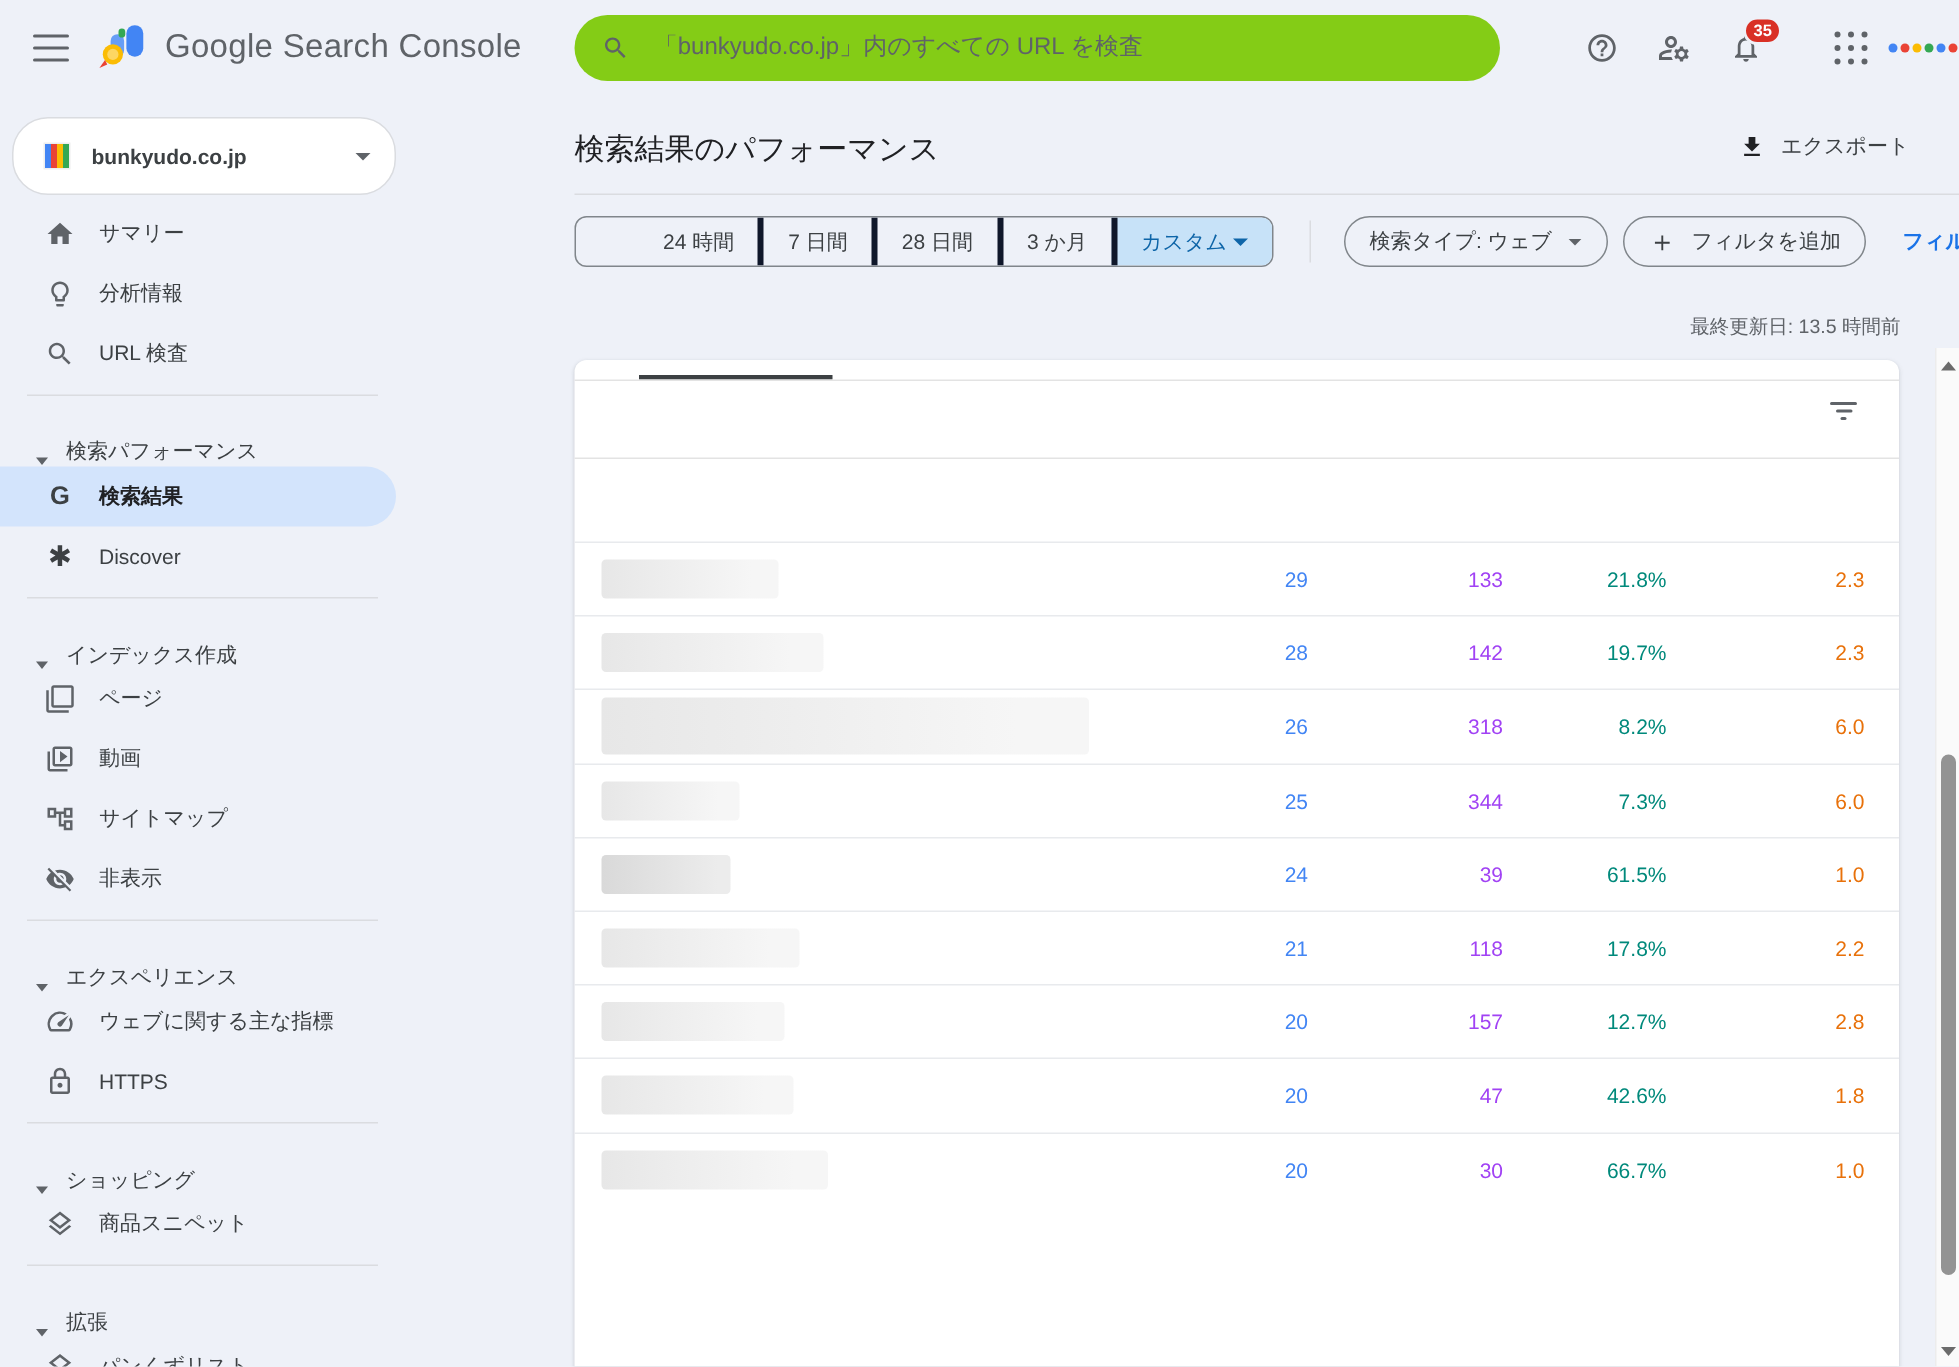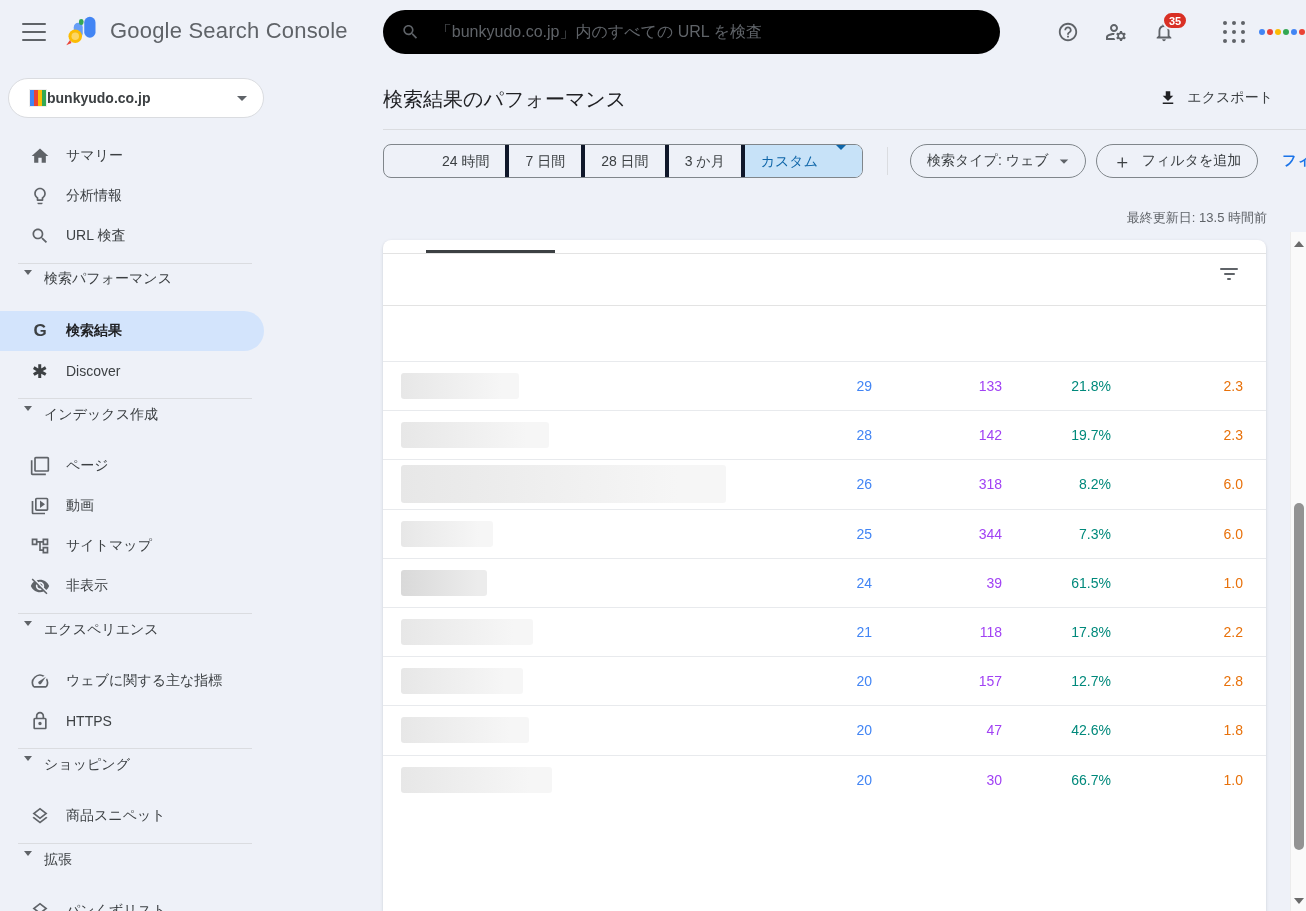--- a/index.html
+++ b/index.html
@@ -10,66 +10,66 @@
   }
   svg { display:block; }
 
   
   .topbar { position:absolute; top:0; left:0; width:1306px; height:64px; }
   .hamburger { position:absolute; left:22px; top:23px; width:24px; height:18px; cursor:pointer; }
   .hamburger span { display:block; height:2px; background:#5f6368; margin-bottom:6px; border-radius:1px; }
   .logo { position:absolute; left:64px; top:13px; display:flex; align-items:center; gap:10px; }
   .logo-text { font-size:22px; color:#5f6368; letter-spacing:.2px; white-space:nowrap; }
   .searchbox { position:absolute; left:383px; top:10px; width:617px; height:44px;
-    background:#000000; border-radius:22px; display:flex; align-items:center; padding:0 18px; gap:16px; }
+    background:#84cc16; border-radius:22px; display:flex; align-items:center; padding:0 18px; gap:16px; }
   .searchbox input { border:none; outline:none; background:transparent; font-size:16px; color:#5f6368;
     width:100%; font-family:inherit; }
   .searchbox input::placeholder { color:#5f6368; opacity:1; }
   .tb-icons { position:absolute; right:0; top:0; height:64px; display:flex; align-items:center; }
   .tb-icon { width:48px; height:48px; display:flex; align-items:center; justify-content:center; position:relative; cursor:pointer; }
   .badge { position:absolute; top:3px; left:22px; min-width:24px; height:19px; background:#d93025; color:#fff;
     border-radius:10px; font-size:11px; font-weight:bold; display:flex; align-items:center; justify-content:center;
     padding:0 5px; border:2px solid #eef1f8; }
   .apps-grid { display:grid; grid-template-columns:repeat(3,6px); grid-template-rows:repeat(3,6px); gap:3px; }
   .apps-grid i { width:4px; height:4px; border-radius:50%; background:#5f6368; margin:1px; }
   .avatar-logo { display:flex; gap:2px; align-items:center; }
   .avatar-logo i { width:6px; height:6px; border-radius:50%; }
 
   
-  .property { position:absolute; left:8px; top:78px; width:256px; height:40px; background:#fff;
-    border:1px solid #dadce0; border-radius:24px; display:flex; align-items:center; padding:0 16px 0 20px; gap:0; cursor:pointer; }
+  .property { position:absolute; left:8px; top:78px; width:256px; height:52px; background:#fff;
+    border:1px solid #dadce0; border-radius:24px; display:flex; align-items:center; padding:0 16px 0 20px; gap:14px; cursor:pointer; }
   .prop-fav { width:18px; height:18px; border:1px solid #eee; display:flex; overflow:hidden; }
   .prop-fav i { flex:1; }
   .prop-name { font-size:14px; font-weight:bold; color:#3c4043; flex:1; }
   .caret { width:0; height:0; border-left:5px solid transparent; border-right:5px solid transparent; border-top:5px solid #5f6368; }
 
   
   .nav-item { position:absolute; left:0; width:264px; height:40px; display:flex; align-items:center; padding-left:30px; gap:16px; cursor:pointer; }
   .nav-item .lbl { font-size:14px; color:#3c4043; }
   .nav-item.sel { background:#d3e4fc; border-radius:0 20px 20px 0; }
   .nav-item.sel .lbl { font-weight:bold; color:#202124; }
-  .nav-section { position:absolute; left:0; width:264px; height:40px; display:flex; align-items:flex-start; padding-left:24px; gap:12px; cursor:pointer; }
+  .nav-section { position:absolute; left:0; width:264px; height:40px; display:flex; align-items:flex-end; padding-left:24px; gap:12px; cursor:pointer; }
   .nav-section .lbl { font-size:14px; color:#3c4043; }
   .tri { width:0; height:0; border-left:4px solid transparent; border-right:4px solid transparent; border-top:5px solid #5f6368; }
   .nav-div { position:absolute; left:18px; width:234px; height:1px; background:#dadce0; }
   .gicon { width:20px; height:20px; display:flex; align-items:center; justify-content:center;
     font-weight:bold; font-size:17px; color:#3c4043; }
 
   
   .page-title { position:absolute; left:383px; top:86px; font-size:20px; color:#202124; }
   .export { position:absolute; right:33px; top:89px; display:flex; align-items:center; gap:10px;
     font-size:14px; font-weight:500; color:#3c4043; cursor:pointer; }
   .hdr-div { position:absolute; left:383px; top:129px; right:0; height:1px; background:#dadce0; }
 
   
   .filters { position:absolute; left:383px; top:144px; height:34px; display:flex; align-items:center; }
   .seg { display:flex; border:1px solid #80868b; border-radius:8px; overflow:hidden; height:34px;padding-left:42px; }
   .seg > div { padding:0 16px; line-height:32px; font-size:14px; color:#3c4043; border-left:4px solid #0f172a; cursor:pointer; white-space:nowrap; }
   .seg > div:first-child { border-left:none; }
-  .seg > div.active { background:#c7e2f8; color:#0e65a8; font-weight:500; display:flex; gap:18px; }
+  .seg > div.active { background:#c7e2f8; color:#0e65a8; font-weight:500; display:flex; align-items:center; gap:4px; }
   .seg .caret { border-top-color:#0e65a8; }
   .vdiv { width:1px; height:28px; background:#dadce0; margin:0 12px 0 24px; }
   .chip { height:34px; border:1px solid #80868b; border-radius:17px; display:flex; align-items:center;
     padding:0 16px; font-size:14px; color:#3c4043; gap:10px; margin-left:10px; cursor:pointer; white-space:nowrap; }
   .chip .plus { font-size:19px; color:#3c4043; line-height:1; }
   .reset-link { margin-left:24px; font-size:14px; font-weight:bold; color:#1a73e8; cursor:pointer; white-space:nowrap; }
   .last-upd { position:absolute; right:39px; top:209px; font-size:13px; color:#5f6368; }
 
   
   .card { position:absolute; left:383px; top:240px; width:883px; height:671px; background:#fff;

